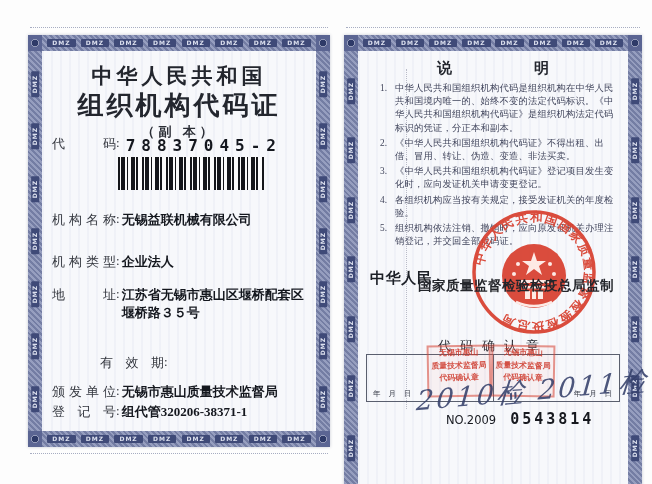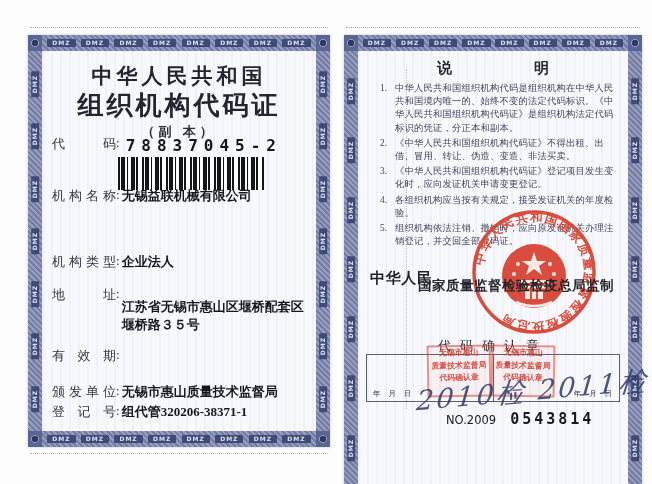--- a/index.html
+++ b/index.html
@@ -38,23 +38,23 @@
   .frow{position:absolute;left:10px;right:6px;display:flex;align-items:flex-start;color:#2e3138;}
   .flabel{display:inline-block;width:64px;font-size:13px;text-align:justify;text-align-last:justify;
           color:#34373f;flex:none;}
   .fcolon{flex:none;font-size:13px;margin:0 2px 0 0;color:#34373f;}
   .fvalue{font-weight:bold;color:#14171e;font-size:13px;line-height:1.35;}
   .code-row{top:84px;}
   .code-value{font-family:"DejaVu Sans Mono",monospace;font-size:16px;font-weight:bold;letter-spacing:6px;margin-left:4px;}
   .barcode{position:absolute;left:76px;top:106px;width:146px;height:33px;
     background:repeating-linear-gradient(90deg,#15161a 0 2px,#fbfbfb 2px 3px,#15161a 3px 7px,#fbfbfb 7px 9px,
       #15161a 9px 10px,#fbfbfb 10px 13px,#15161a 13px 17px,#fbfbfb 17px 18px,#15161a 18px 20px,#fbfbfb 20px 24px);}
-  .row-name{top:136px;} .row-type{top:202px;} .row-addr{top:235px;}
-  .row-valid{top:296px;} .row-issue{top:332px;} .row-reg{top:352px;}
-  .addr-value{width:196px;margin-top:12px;}
+  .row-name{top:160px;} .row-type{top:202px;} .row-addr{top:235px;}
+  .row-valid{top:303px;margin-left:48px;} .row-issue{top:332px;} .row-reg{top:352px;}
+  .addr-value{width:196px;}
   
   .notes-title{top:8px;font-weight:bold;font-size:15px;color:#23262e;}
   .notes-title span{display:inline-block;width:112px;text-align:justify;text-align-last:justify;}
   .notes{position:absolute;left:22px;width:242px;top:31px;color:#41455c;}
   .note-row{display:flex;margin-bottom:2px;}
   .note-num{flex:none;width:15px;font-size:9.3px;line-height:1.42;}
   .note-text{font-size:9.3px;line-height:1.42;letter-spacing:.2px;}
   .issuer-left{position:absolute;left:12px;top:216px;width:62px;color:#1d2027;font-weight:bold;font-size:15px;}
   .issuer-left div{text-align:justify;text-align-last:justify;line-height:1.5;}
   .issuer-main{position:absolute;left:60px;top:226px;font-size:13.5px;font-weight:bold;color:#24262b;

